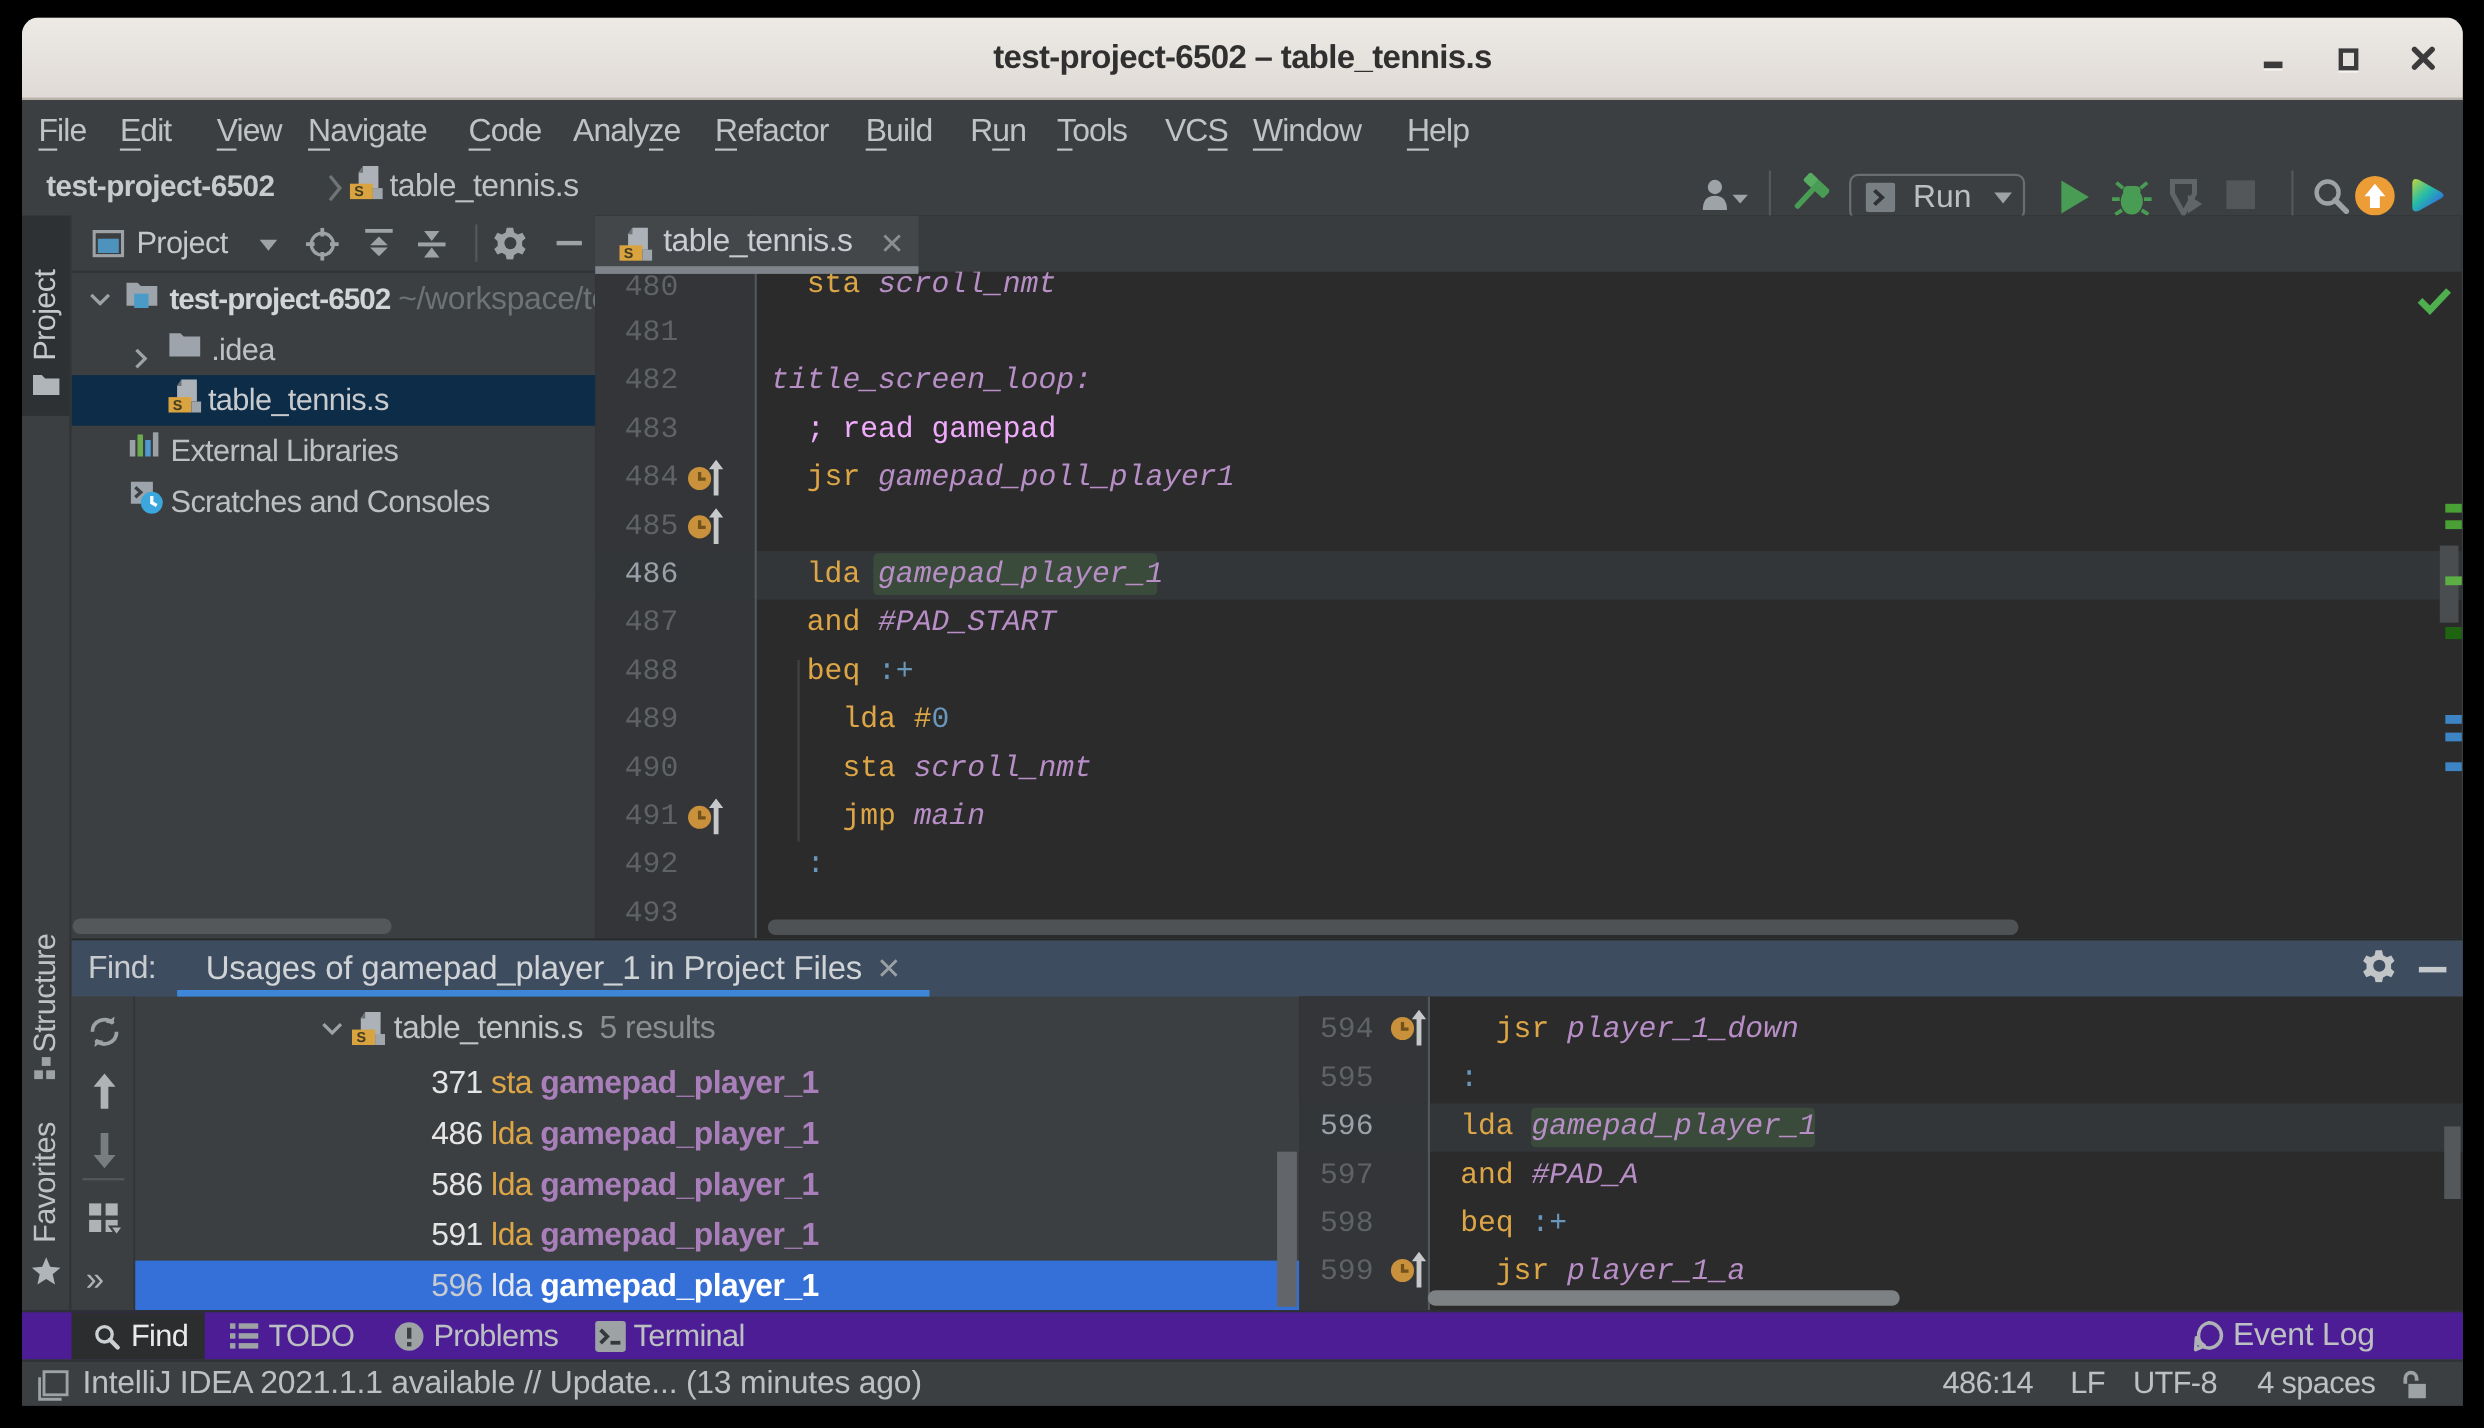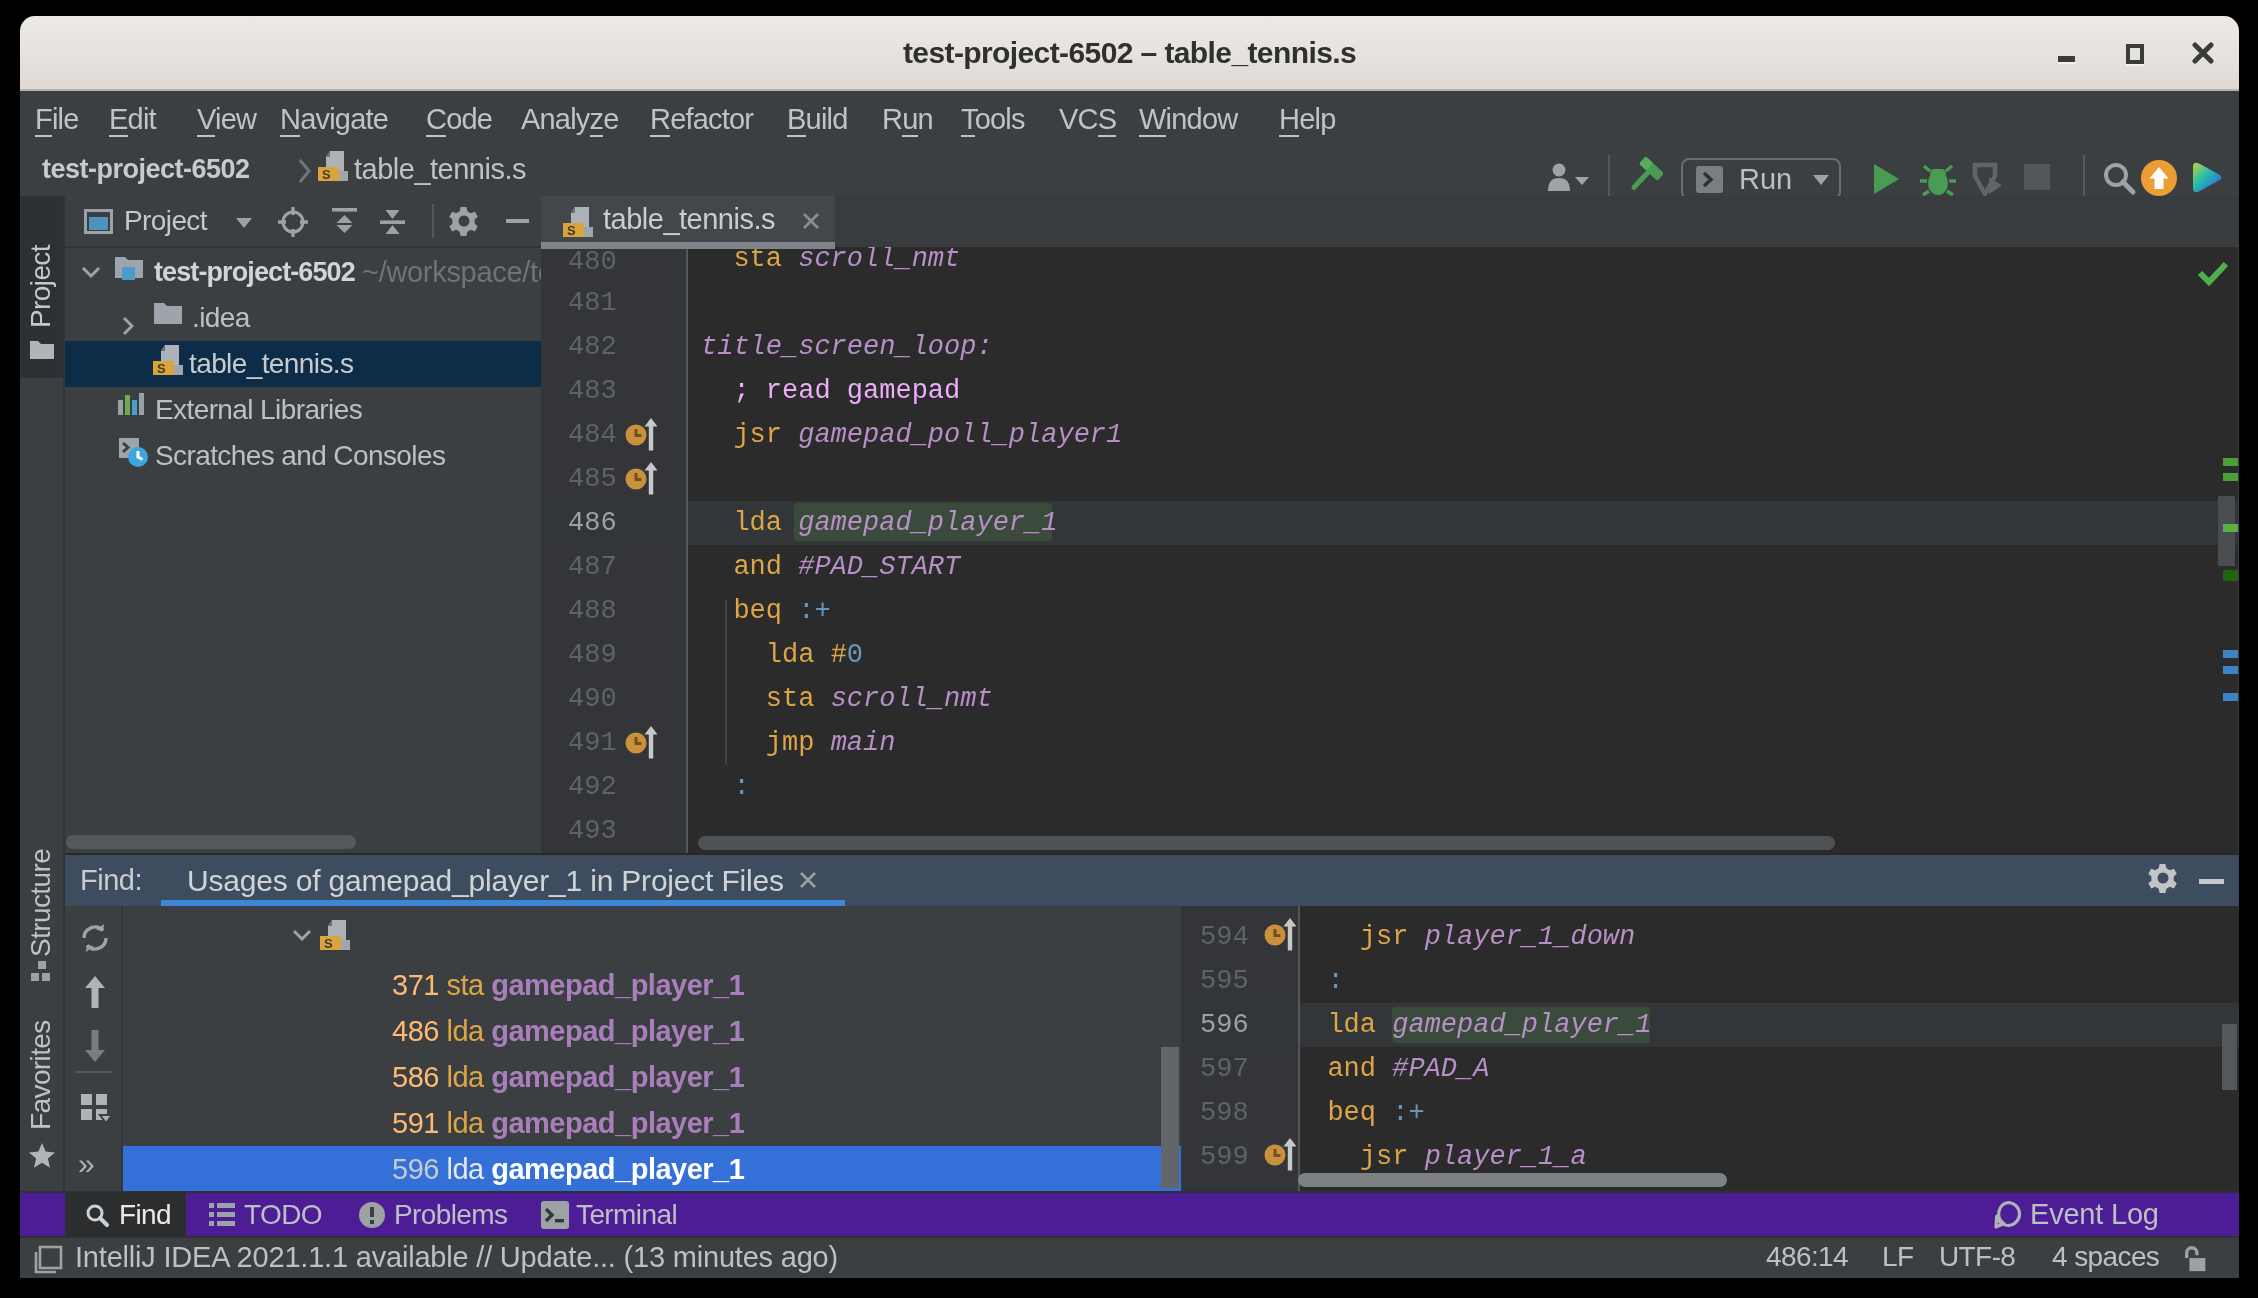--- a/index.html
+++ b/index.html
@@ -18,21 +18,21 @@
 .ui{font-size:28px;color:#BDC0C2;letter-spacing:-0.6px}
 .mono{font-family:"Liberation Mono",monospace;font-size:27px;white-space:pre}
 .cl{height:44px;line-height:44px}
 .gold{color:#DCA546}
 .vio{color:#B78EC6;font-style:italic}
 .viob{color:#A97FBB;font-weight:bold}
 .blu{color:#6897BB}
 .com{color:#f0abfc}
 .num{color:#606366}
 .fr{font-size:29px;line-height:46px;height:46px;letter-spacing:-0.5px;color:#BDC0C2;white-space:pre}
-.fnum{color:#fdba74}
+.fnum{color:#e5e5e5}
 .rot{writing-mode:vertical-rl;transform:rotate(180deg);font-size:28px;color:#BFC2C4;letter-spacing:-0.6px}
 </style></head>
 <body>
 <div id="win">
 <div class="a" id="tbar">
   <div class="a" id="title">test-project-6502 – table_tennis.s</div>
   <div class="a" style="left:2038px;top:40px;width:17px;height:6px;background:#3B3B3B;box-shadow:0 2px 0 #F6F4F1"></div>
   <div class="a" style="left:2106px;top:28px;width:18px;height:20px;border:4px solid #3B3B3B;box-shadow:0 2px 0 #F6F4F1"></div>
   <svg class="a" style="left:2172px;top:26px" width="22" height="22" viewBox="0 0 22 22">
         <path d="M3 3 L19 19 M19 3 L3 19" stroke="#3B3B3B" stroke-width="5" stroke-linecap="round"></path>
@@ -355,20 +355,21 @@
   <svg class="a" style="left:227px;top:76px" width="20" height="12" viewBox="0 0 20 12">
         <path d="M2 2 L10 10 L18 2" stroke="#9DA2A5" stroke-width="3" fill="none"></path>
       </svg>
   <svg class="a" style="left:255px;top:66px" width="30" height="32" viewBox="0 0 30 30">
         <path d="M12 0 h14 v20 h-18 v-14 z" fill="#ACB2B8"></path>
         <path d="M12 0 l-4 6 h4 z" fill="#6A7075"></path>
         <rect x="0" y="16" width="21" height="14" fill="#D9A43F"></rect>
         <text x="4" y="27.5" font-size="13" font-weight="bold" fill="#443C20" font-family="Liberation Sans">S</text>
         <rect x="21" y="20" width="9" height="10" fill="#9FA6AC"></rect>
       </svg>
+  <div class="a" style="left:293px;top:59px;height:46px;line-height:46px;font-size:29px;letter-spacing:-0.5px;color:#C2C5C7">table_tennis.s&nbsp; <span style="color:#8A8E90">5 results</span></div>
   <div class="a fr" style="left:327px;top:109px"><span class="fnum">371</span> <span class="gold">sta</span> <span class="viob">gamepad_player_1</span></div>
   <div class="a fr" style="left:327px;top:155px"><span class="fnum">486</span> <span class="gold">lda</span> <span class="viob">gamepad_player_1</span></div>
   <div class="a fr" style="left:327px;top:201px"><span class="fnum">586</span> <span class="gold">lda</span> <span class="viob">gamepad_player_1</span></div>
   <div class="a fr" style="left:327px;top:247px"><span class="fnum">591</span> <span class="gold">lda</span> <span class="viob">gamepad_player_1</span></div>
   <div class="a" style="left:58px;top:293px;width:1058px;height:46px;background:#3570D9"></div>
   <div class="a fr" style="left:327px;top:293px;color:#DDE1E5"><span style="color:#C6CBD1">596</span> <span style="color:#E6E9EC">lda</span> <span style="font-weight:bold;color:#FFFFFF">gamepad_player_1</span></div>
   <div class="a" style="left:1096px;top:194px;width:18px;height:141px;background:#62666B"></div>
 </div>
 <div class="a" id="toolwbar">
   <div class="a" style="left:45px;top:0;width:121px;height:43px;background:#2B2D2F"></div>

